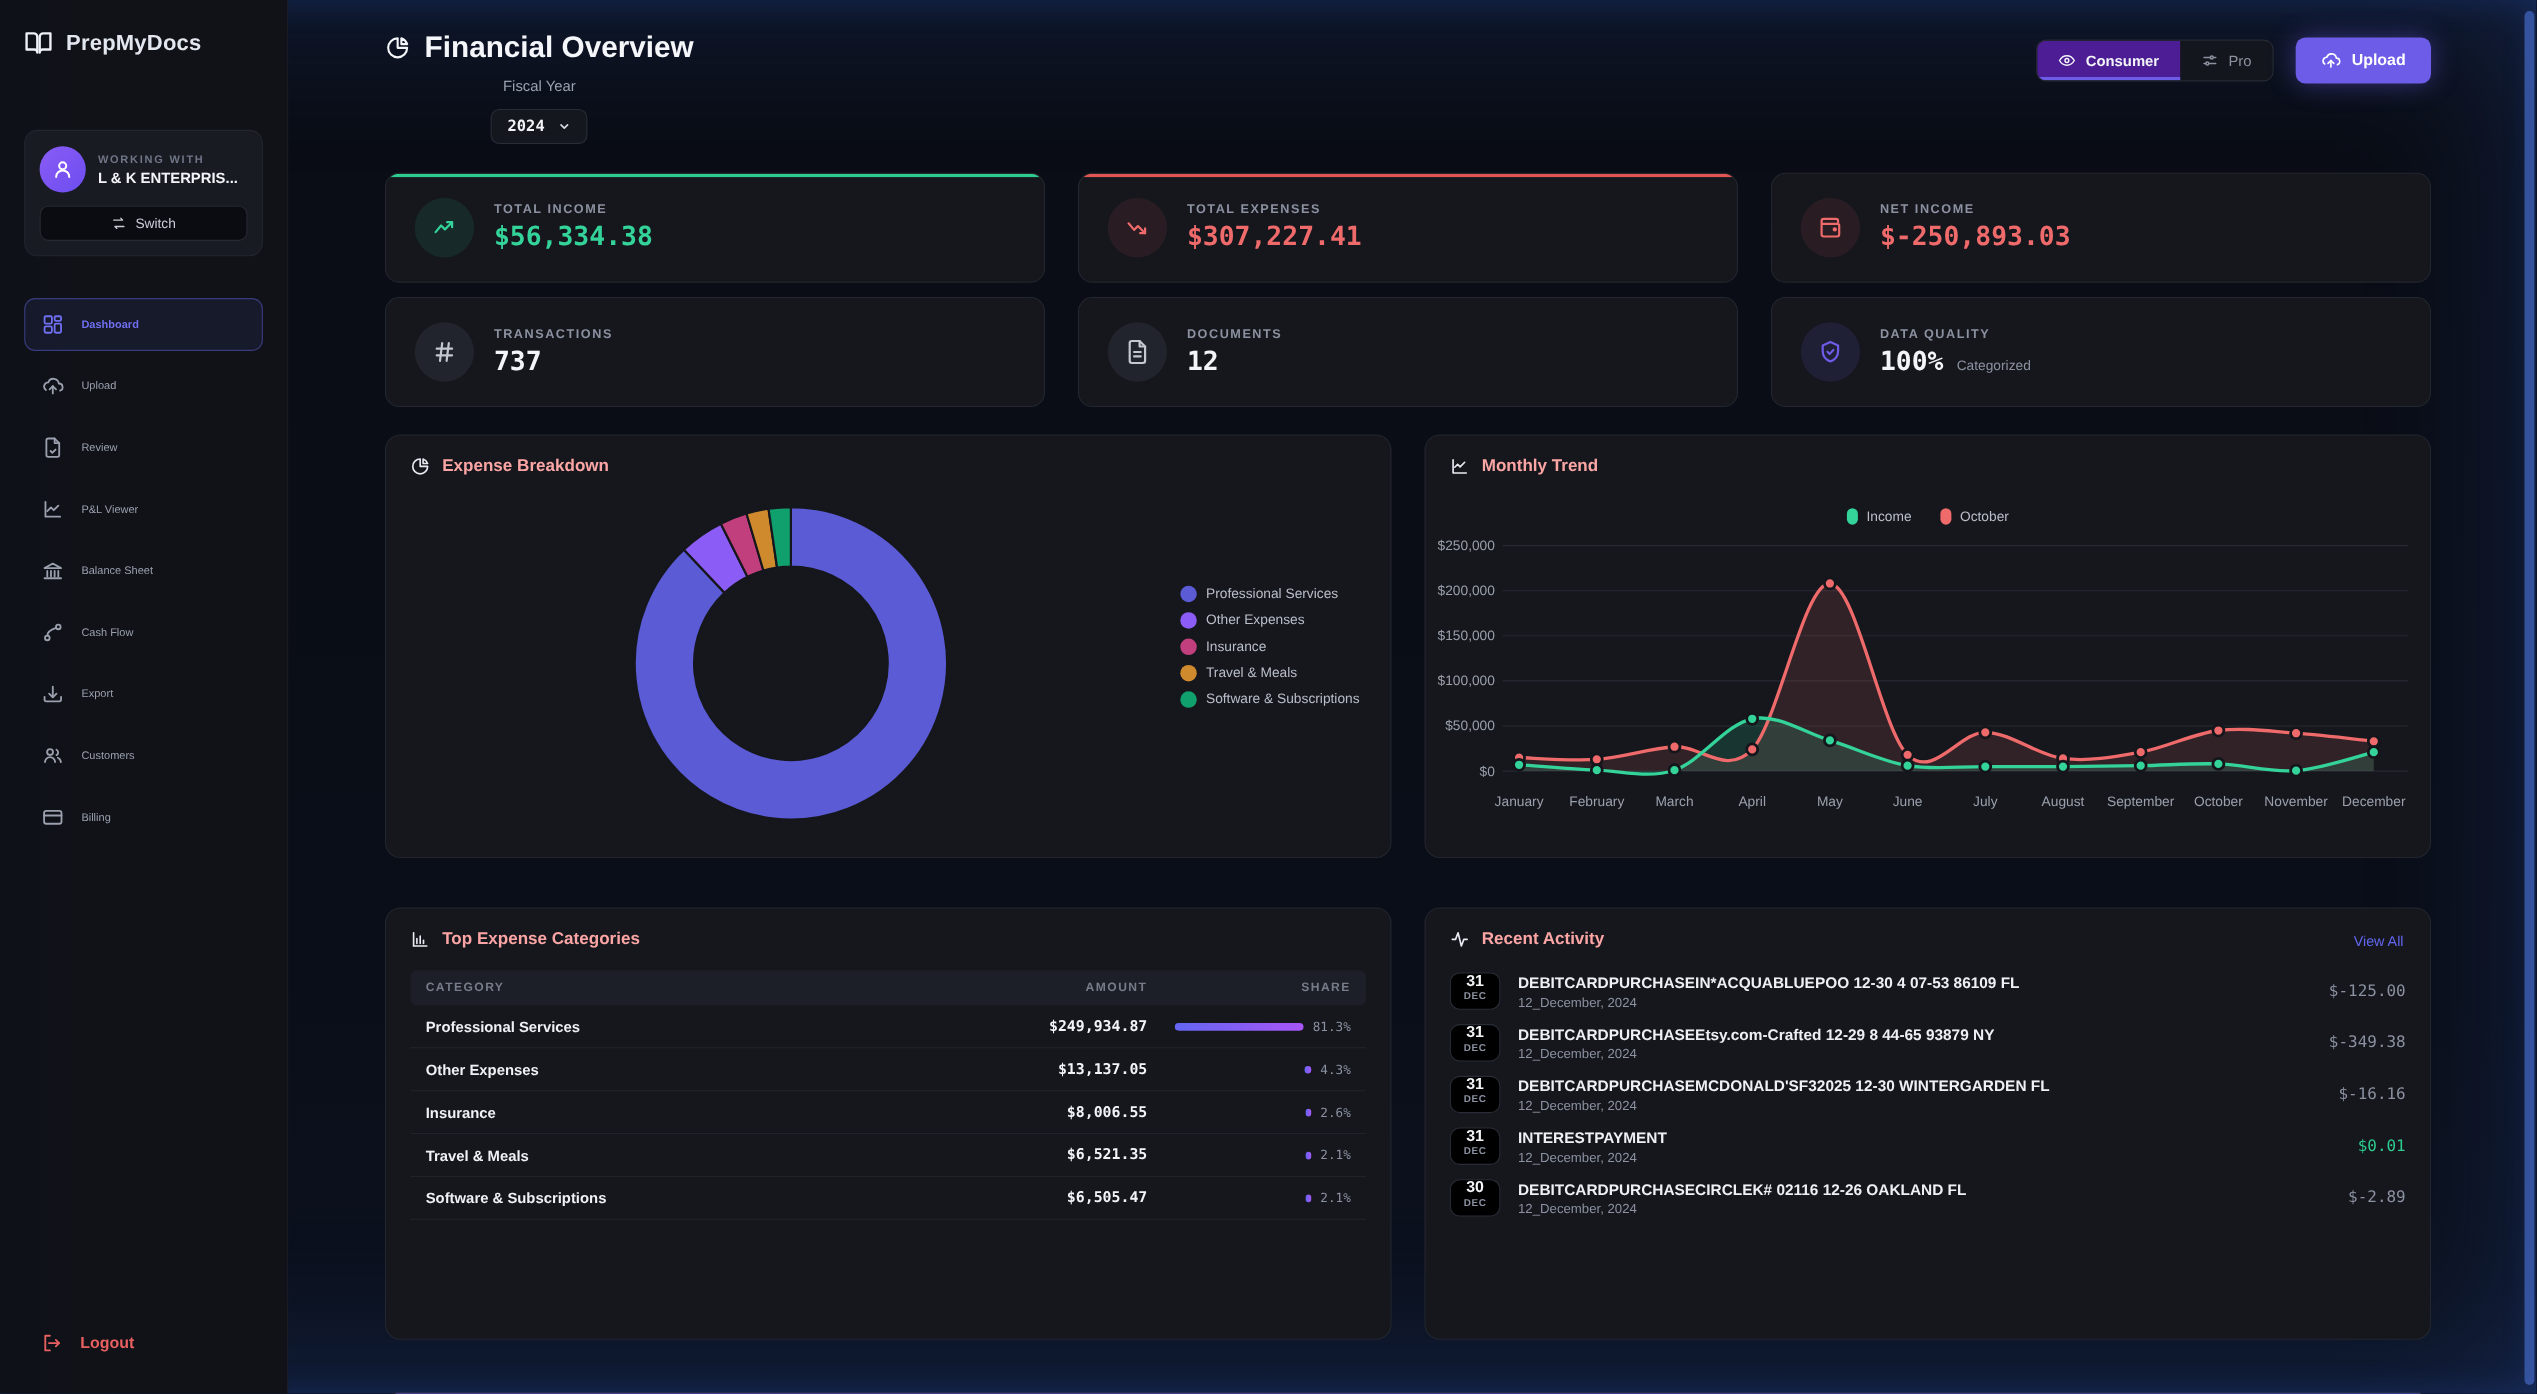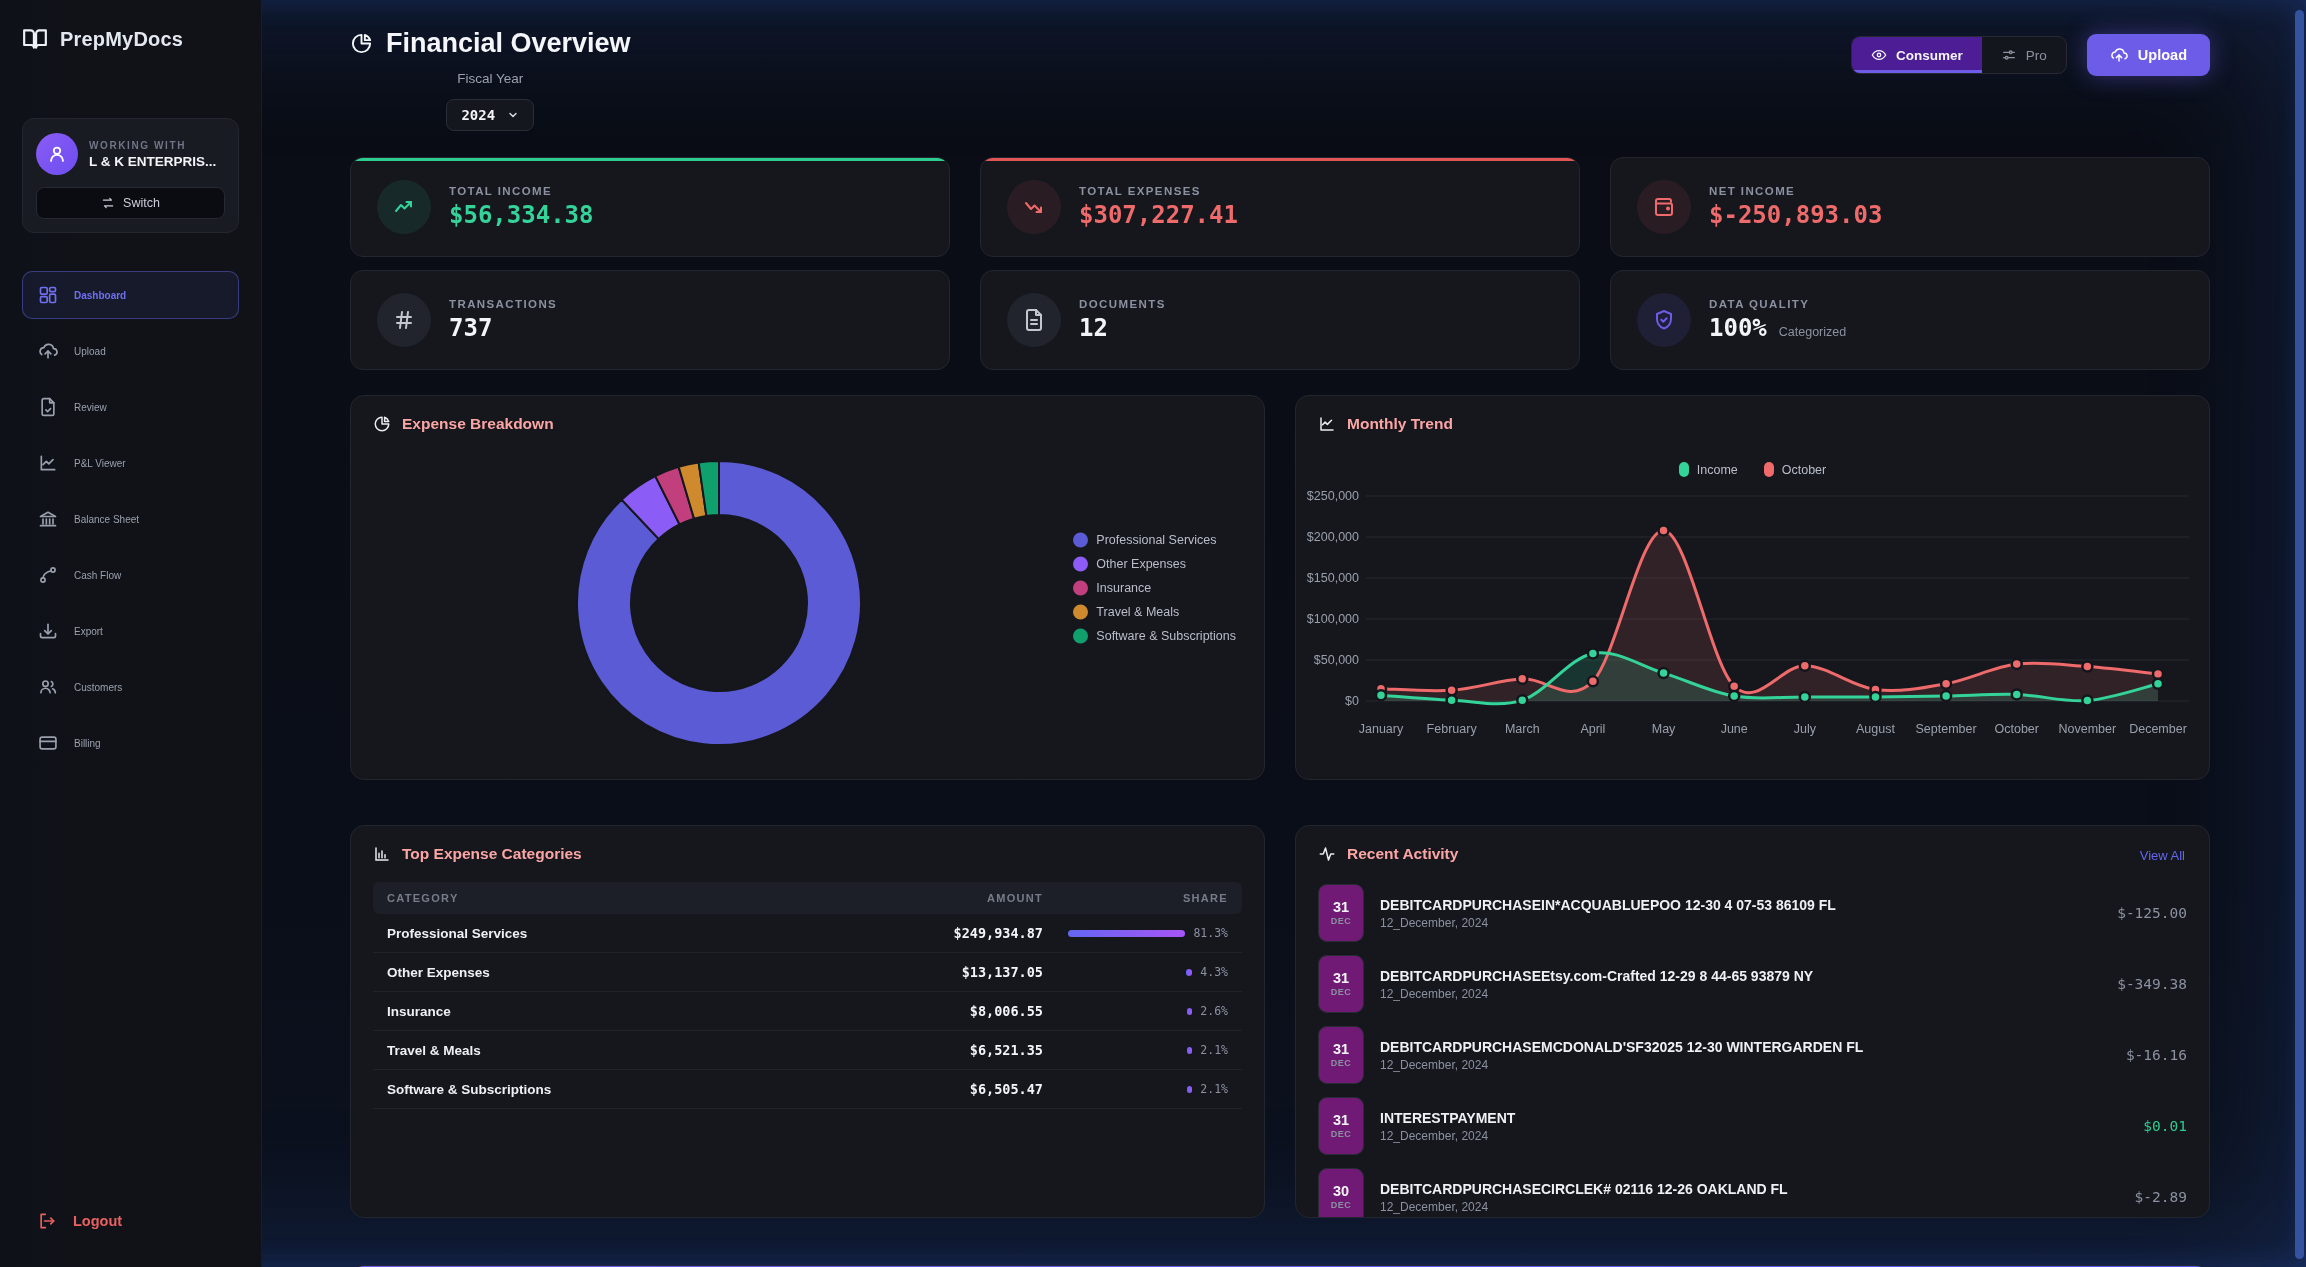--- a/index.html
+++ b/index.html
@@ -77,21 +77,21 @@
   .col-cat { flex:1; color:#eef0f5; font-size:13.5px; font-weight:bold; }
   .col-amt { width:210px; text-align:right; color:#f2f4f8; font-family:"DejaVu Sans Mono", monospace; font-size:13.5px; font-weight:bold; }
   .col-share { width:185px; display:flex; align-items:center; justify-content:flex-end; gap:8px; }
   .exp-head .col-cat, .exp-head .col-amt { color:#767c8a; font-size:11px; font-family:"Liberation Sans", sans-serif; font-weight:bold; }
   .share-bar { height:7px; border-radius:4px; background:linear-gradient(90deg,#6366f1,#a855f7); }
   .share-pct { color:#8b91a0; font-family:"DejaVu Sans Mono", monospace; font-size:11.5px; }
   
   .view-all { position:absolute; top:22px; right:24px; color:#6366f1; font-size:13px; cursor:pointer; z-index:2; }
   .act-list { position:absolute; top:58px; left:22px; right:22px; display:flex; flex-direction:column; gap:13px; }
   .act-item { display:flex; align-items:center; gap:16px; cursor:pointer; }
-  .date-badge { width:46px; height:58px; background:#701a75; border:1px solid #292c36; border-radius:9px; display:flex; flex-direction:column; align-items:center; justify-content:center; flex:0 0 auto; }
+  .date-badge { width:46px; height:34px; background:#000000; border:1px solid #292c36; border-radius:9px; display:flex; flex-direction:column; align-items:center; justify-content:flex-start; flex:0 0 auto; }
   .db-day { color:#f2f4f8; font-size:14.5px; font-weight:bold; line-height:1.05; }
   .db-month { color:#8b91a0; font-size:9px; letter-spacing:0.5px; font-weight:bold; }
   .act-desc { flex:1; min-width:0; }
   .act-title { color:#eef0f5; font-size:14px; font-weight:bold; white-space:nowrap; overflow:hidden; text-overflow:ellipsis; }
   .act-date { color:#8b91a0; font-size:12px; margin-top:3px; }
   .act-amt { font-family:"DejaVu Sans Mono", monospace; font-size:14.5px; color:#8b91a0; flex:0 0 auto; }
   .act-amt.pos { color:#2ecc8f; font-weight:normal; }
   
   .next-card { margin-top:47px; height:40px; background:#14161c; border:1px solid #252834; border-bottom:none; border-radius:14px 14px 0 0; position:relative; overflow:hidden; }
   .next-card::before { content:''; position:absolute; top:0; left:0; right:0; height:3px; background:linear-gradient(90deg,#6d5ce7,#4f5ae0); }

